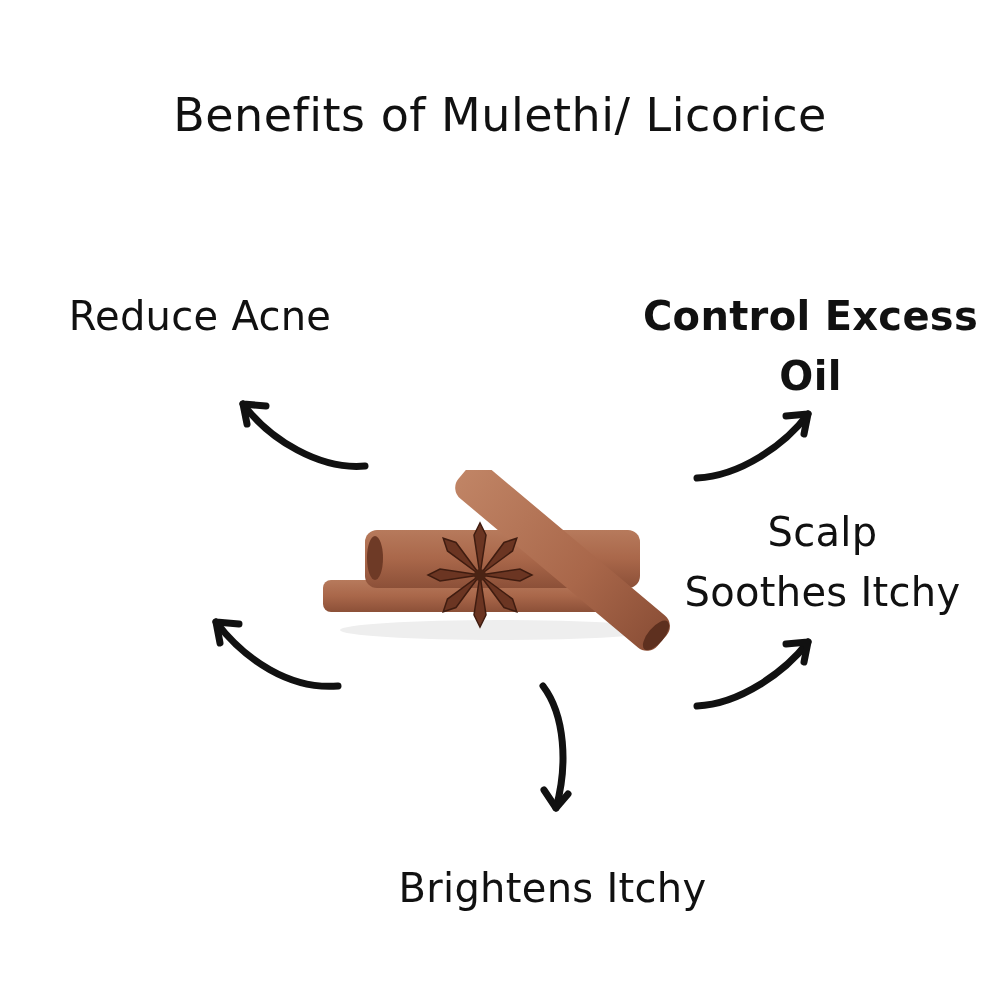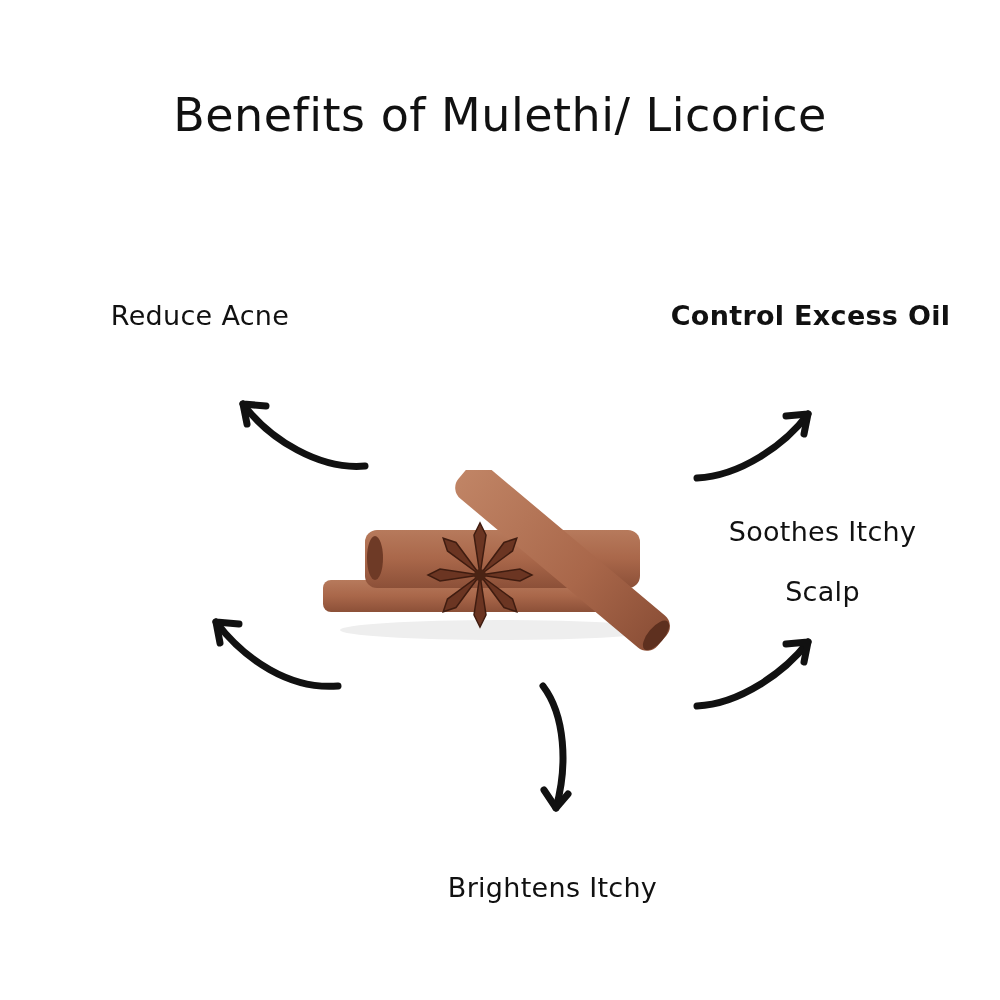--- a/index.html
+++ b/index.html
@@ -1,40 +1,40 @@
 <!DOCTYPE html>
 <html><head>
 <meta charset="utf-8">
 <style>
   html, body { margin: 0; padding: 0; background: #ffffff; }
   body { width: 1000px; height: 1000px; position: relative; overflow: hidden;
          font-family: "DejaVu Sans", "Liberation Sans", sans-serif; color: #111111; }
   .title { position: absolute; top: 66px; left: 0; width: 1000px; text-align: center;
            font-size: 46px; font-weight: 500; letter-spacing: 0.5px; margin-top: 22px; }
-  .label { position: absolute; font-size: 27px; text-align: center; line-height: 60px; letter-spacing: 0.3px; }
+  .label { position: absolute; font-size: 40px; text-align: center; line-height: 60px; letter-spacing: 0.3px; }
   .l-acne { left: 50px; top: 286px; width: 300px; }
   .l-oil { left: 608px; top: 286px; width: 405px; font-weight: bold; }
   .l-pig { left: 25px; top: 466px; width: 300px; }
   .l-scalp { left: 670px; top: 502px; width: 305px; }
   .l-bright { left: 390px; top: 858px; width: 325px; }
   svg.arrows { position: absolute; left: 0; top: 0; }
   .herb { position: absolute; left: 320px; top: 470px; width: 350px; height: 185px; }
 </style>
 </head>
 <body>
 
 <div class="title">Benefits of Mulethi/ Licorice</div>
 
 <div class="label l-acne">Reduce Acne</div>
 <div class="label l-oil">Control Excess Oil</div>
 <div class="label l-pig">
 </div>
 <div class="label l-scalp">
+  <div>Scalp</div>
   <div>Soothes Itchy</div>
-  <div>Scalp</div>
 </div>
 <div class="label l-bright">Brightens Itchy</div>
 
 <svg class="arrows" width="1000" height="1000">
   <g fill="none" stroke="#111" stroke-width="7" stroke-linecap="round" stroke-linejoin="round">
 
     <g>
       <path d="M365 466 C 320 470, 270 440, 243 404"></path>
       <path d="M243 404 L 266 406 M243 404 L 247 424"></path>
     </g>

